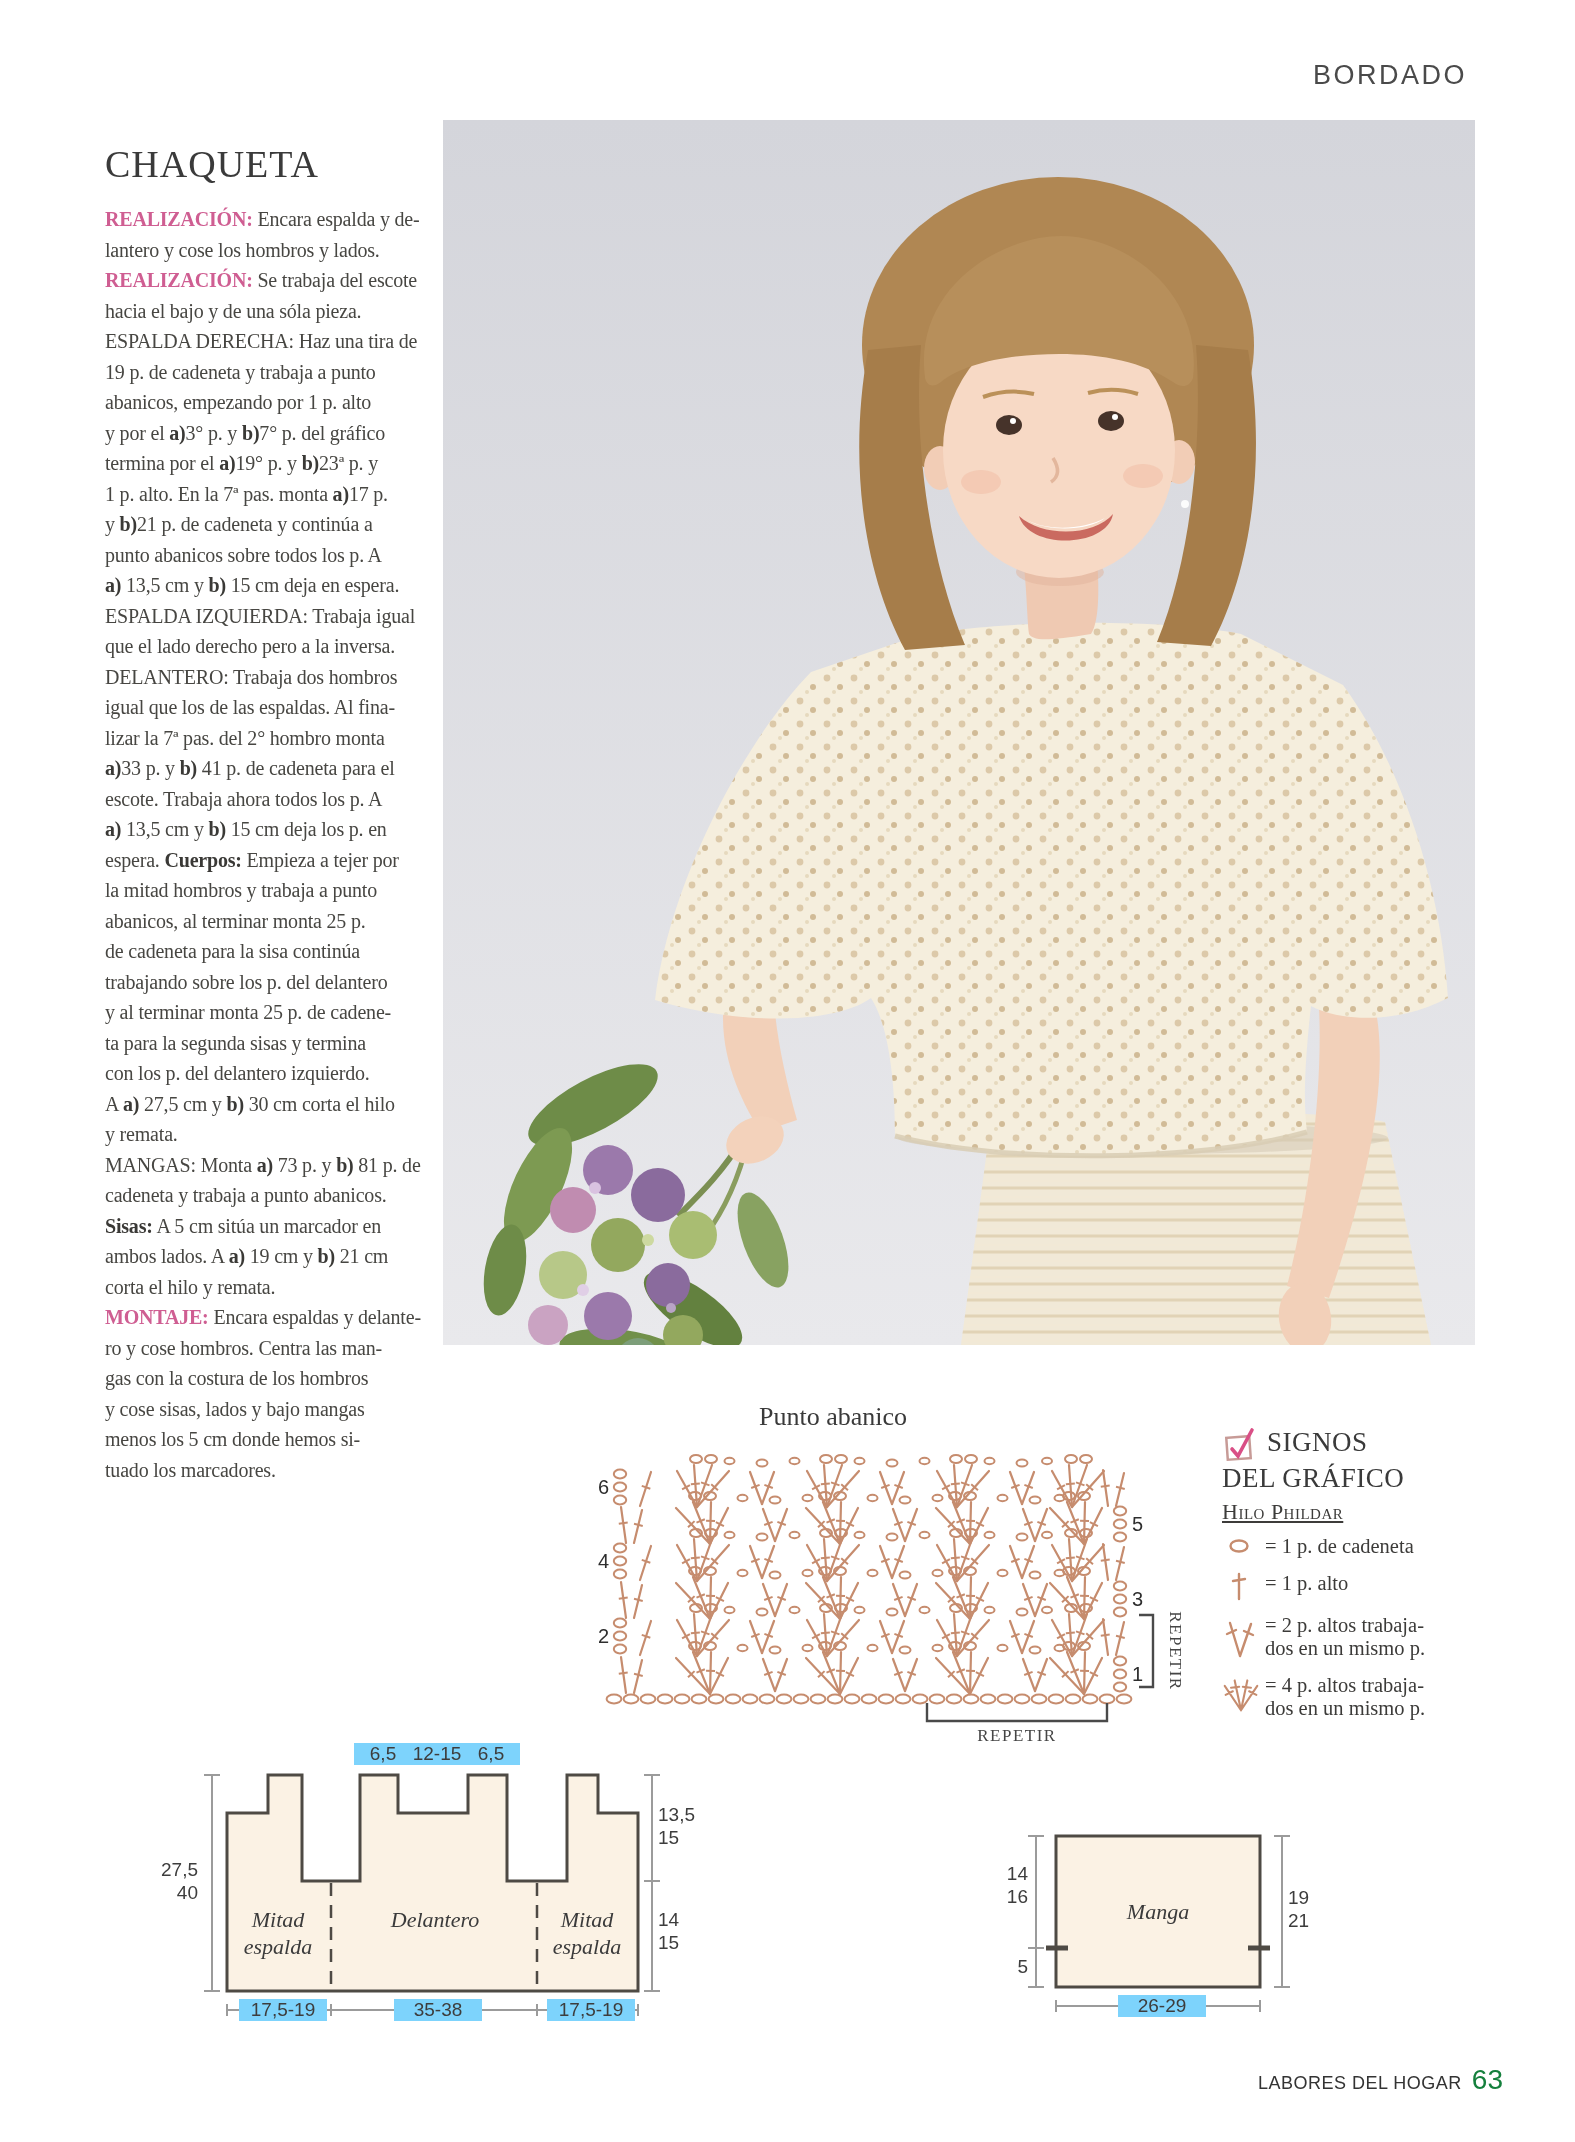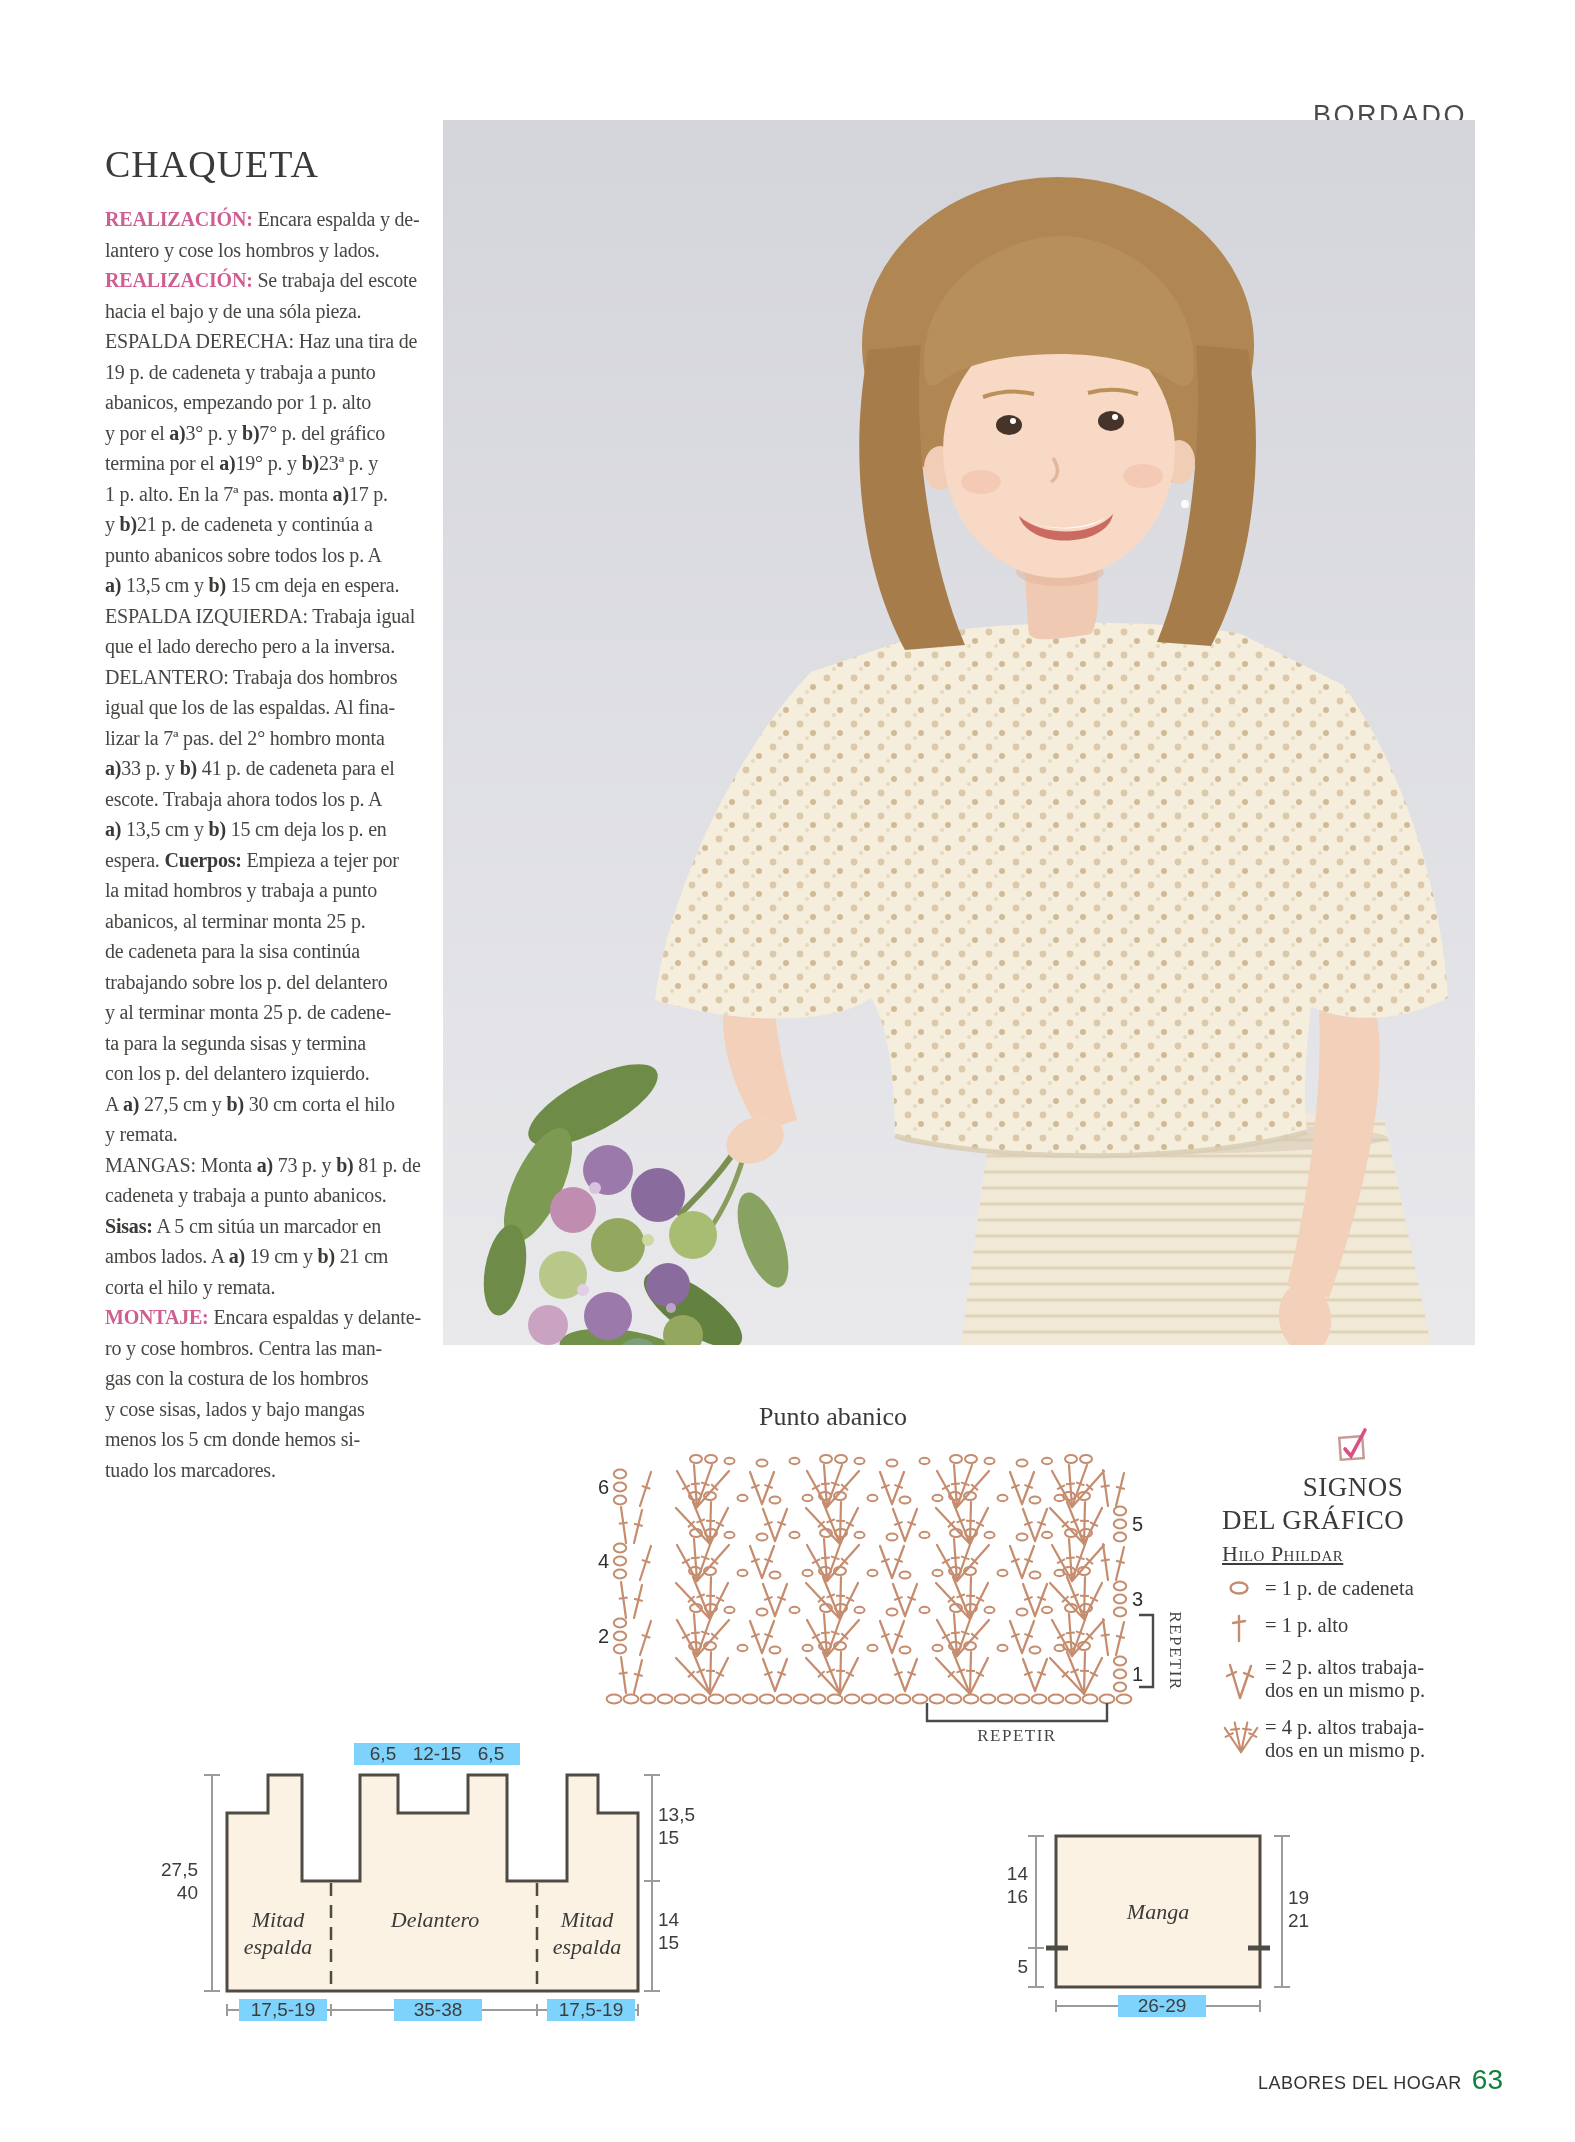--- a/index.html
+++ b/index.html
@@ -1,38 +1,38 @@
 <!DOCTYPE html>
 <html><head>
 <meta charset="utf-8">
 <style>
   html,body{margin:0;padding:0;background:#ffffff;}
   .page{position:relative;width:1575px;height:2142px;background:#fff;overflow:hidden;
         font-family:"Liberation Serif",serif;color:#454441;}
 
   .bordado{position:absolute;top:60px;right:108px;font-family:"Liberation Sans",sans-serif;
-           font-size:27px;letter-spacing:2.5px;color:#4a4a4a;margin-top:40px;}
+           font-size:27px;letter-spacing:2.5px;color:#4a4a4a;}
 
   .title{position:absolute;left:105px;top:142px;margin:0;font-size:38px;font-weight:400;
          color:#3a3a3a;letter-spacing:1px;}
 
   .article-body{position:absolute;left:105px;top:204px;width:334px;font-size:20px;
                 line-height:30.5px;color:#474642;}
   .tl{white-space:pre;letter-spacing:-0.2px;}
   .tl .p{color:#cf5e92;font-weight:700;}
   .tl .b{font-weight:700;color:#3a3936;}
 
   .photo{position:absolute;left:443px;top:120px;width:1032px;height:1225px;}
 
   .chart-title{position:absolute;left:718px;top:1402px;width:230px;text-align:center;
                font-size:26px;color:#3a3a3a;}
   .chart{position:absolute;left:592px;top:1445px;}
 
   .legend{position:absolute;left:1222px;top:1426px;width:262px;color:#3c3b39;}
-  .legend-head{display:flex;align-items:center;gap:9px;flex-direction:column;}
+  .legend-head{display:flex;align-items:flex-start;gap:9px;}
   .legend-title{font-size:27px;line-height:33px;letter-spacing:.5px;color:#3a3a3a;}
   .legend-sub{font-variant:small-caps;font-size:22px;margin-top:4px;letter-spacing:.5px;color:#3d3c3a;text-decoration:underline;}
   .legend-items{margin-top:9px;display:flex;flex-direction:column;gap:12px;}
   .legend-item{display:flex;gap:5px;align-items:flex-start;}
   .legend-item .sym{width:38px;flex:0 0 38px;display:flex;justify-content:center;}
   .legend-item .lab{font-size:20.5px;line-height:23.5px;white-space:pre-line;padding-top:1px;}
 
   .schem{position:absolute;}
   .schem svg{position:absolute;left:0;top:0;}
   .schem .m{position:absolute;font-family:"Liberation Sans",sans-serif;font-size:19px;

